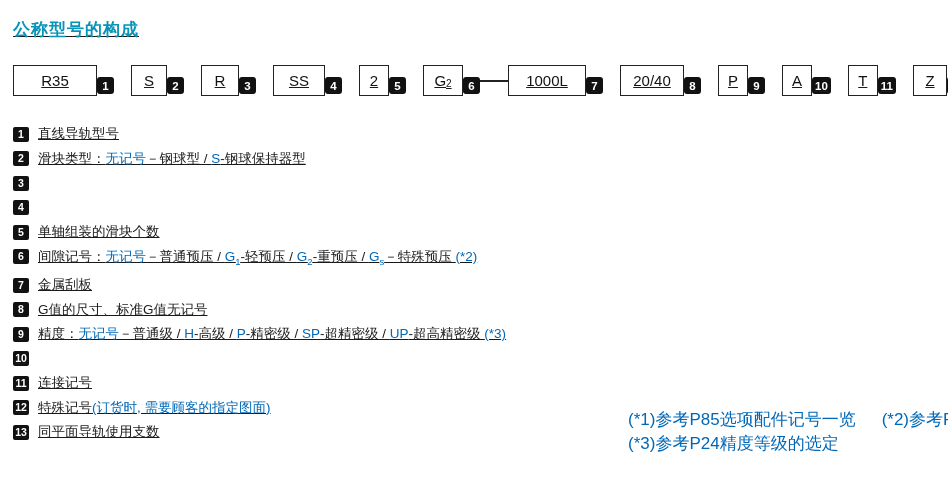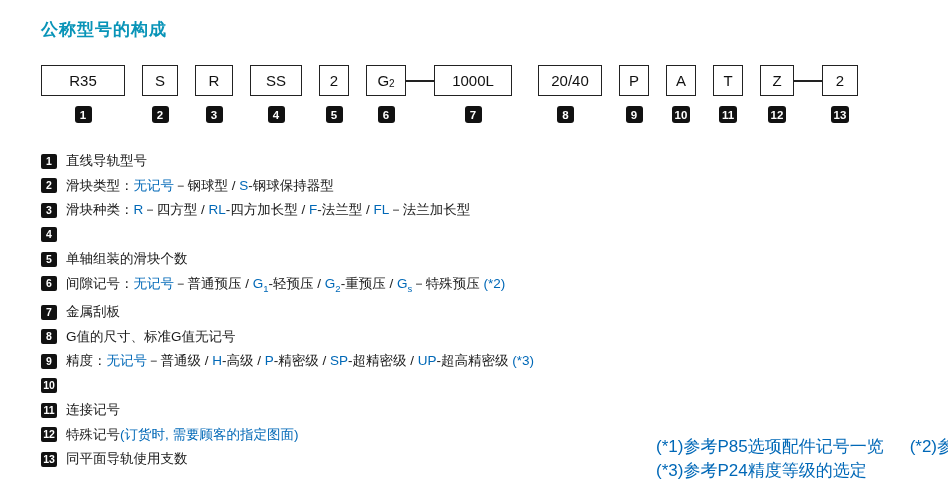--- a/index.html
+++ b/index.html
@@ -9,30 +9,31 @@
   }
   html,body{margin:0;padding:0;background:#ffffff;}
   body{
     width:948px;height:491px;overflow:hidden;
     font-family:"Liberation Sans","DejaVu Sans",sans-serif;
     color:var(--ink);
   }
   .page{
     position:relative;box-sizing:border-box;
     width:772px;height:491px;background:#fff;
-    padding:18px 20px 0 41px;
+    padding:18px 20px 0 13px;
+    text-decoration:underline;
   }
   .title{
     margin:0 0 24px 0;
     font-size:17px;font-weight:bold;letter-spacing:1px;
     color:var(--title-color);
   }
   
   .model-row{display:flex;align-items:flex-start;}
-  .seg-col{display:flex;flex-direction:column;align-items:center;flex:0 0 auto;}
+  .seg-col{display:flex;flex-direction:row;align-items:center;flex:0 0 auto;}
   .code-box{
     box-sizing:border-box;height:31px;
     border:1px solid #222;background:#fff;
     display:flex;align-items:center;justify-content:center;
     font-size:15px;color:#111;
   }
   .code-box sub{font-size:10px;line-height:1;margin-top:6px;}
   .gap{flex:0 0 auto;width:17px;height:1px;}
   .connector{flex:0 0 auto;width:28px;height:1.5px;background:#222;margin-top:15px;}
   .num-badge{
@@ -101,21 +102,21 @@
         <div class="code-box" style="width: 40px;">G<sub>2</sub></div>
         <div class="num-badge">6</div>
       </div>
       <div class="connector"></div>
       <div class="seg-col">
         <div class="code-box" style="width: 78px;">1000L</div>
         <div class="num-badge">7</div>
       </div>
       <div class="gap"></div>
       <div class="seg-col">
-        <div class="code-box" style="width: 64px; margin-left: 9px;">20/40</div>
+        <div class="code-box" style="width: 64px;">20/40</div>
         <div class="num-badge">8</div>
       </div>
       <div class="gap"></div>
       <div class="seg-col">
         <div class="code-box" style="width: 30px;">P</div>
         <div class="num-badge">9</div>
       </div>
       <div class="gap"></div>
       <div class="seg-col">
         <div class="code-box" style="width: 30px;">A</div>
@@ -141,21 +142,20 @@
       <div class="legend-row">
         <div class="legend-num">1</div>
         <div class="legend-text"><span class="black">直线导轨型号</span></div>
       </div>
       <div class="legend-row">
         <div class="legend-num">2</div>
         <div class="legend-text"><span class="black">滑块类型：</span><span class="blue">无记号</span><span class="black">－钢球型 / </span><span class="blue">S</span><span class="black">-钢球保持器型</span></div>
       </div>
       <div class="legend-row">
         <div class="legend-num">3</div>
-        <div class="legend-text"><span class="black">滑块种类：</span><span class="blue">R</span><span class="black">－四方型 / </span><span class="blue">RL</span><span class="black">-四方加长型 / </span><span class="blue">F</span><span class="black">-法兰型 / </span><span class="blue">FL</span><span class="black">－法兰加长型</span></div>
       </div>
       <div class="legend-row">
         <div class="legend-num">4</div>
       </div>
       <div class="legend-row">
         <div class="legend-num">5</div>
         <div class="legend-text"><span class="black">单轴组装的滑块个数</span></div>
       </div>
       <div class="legend-row">
         <div class="legend-num">6</div>

